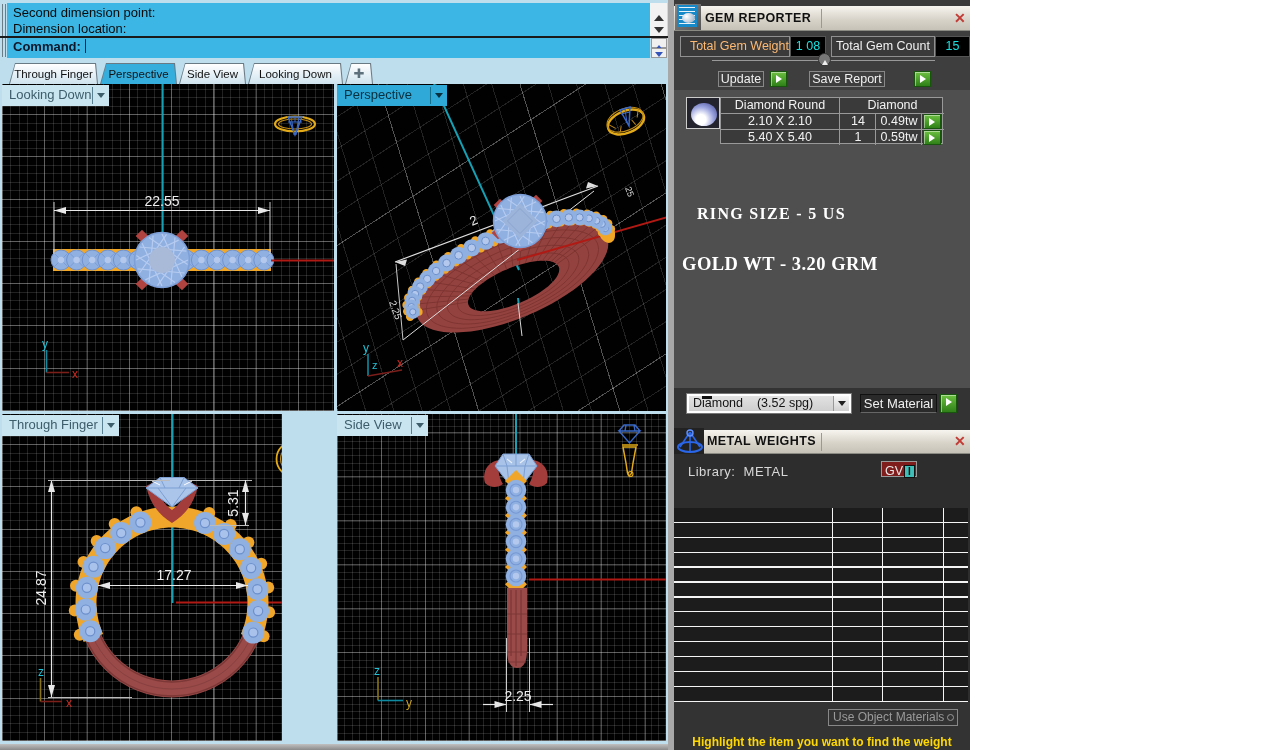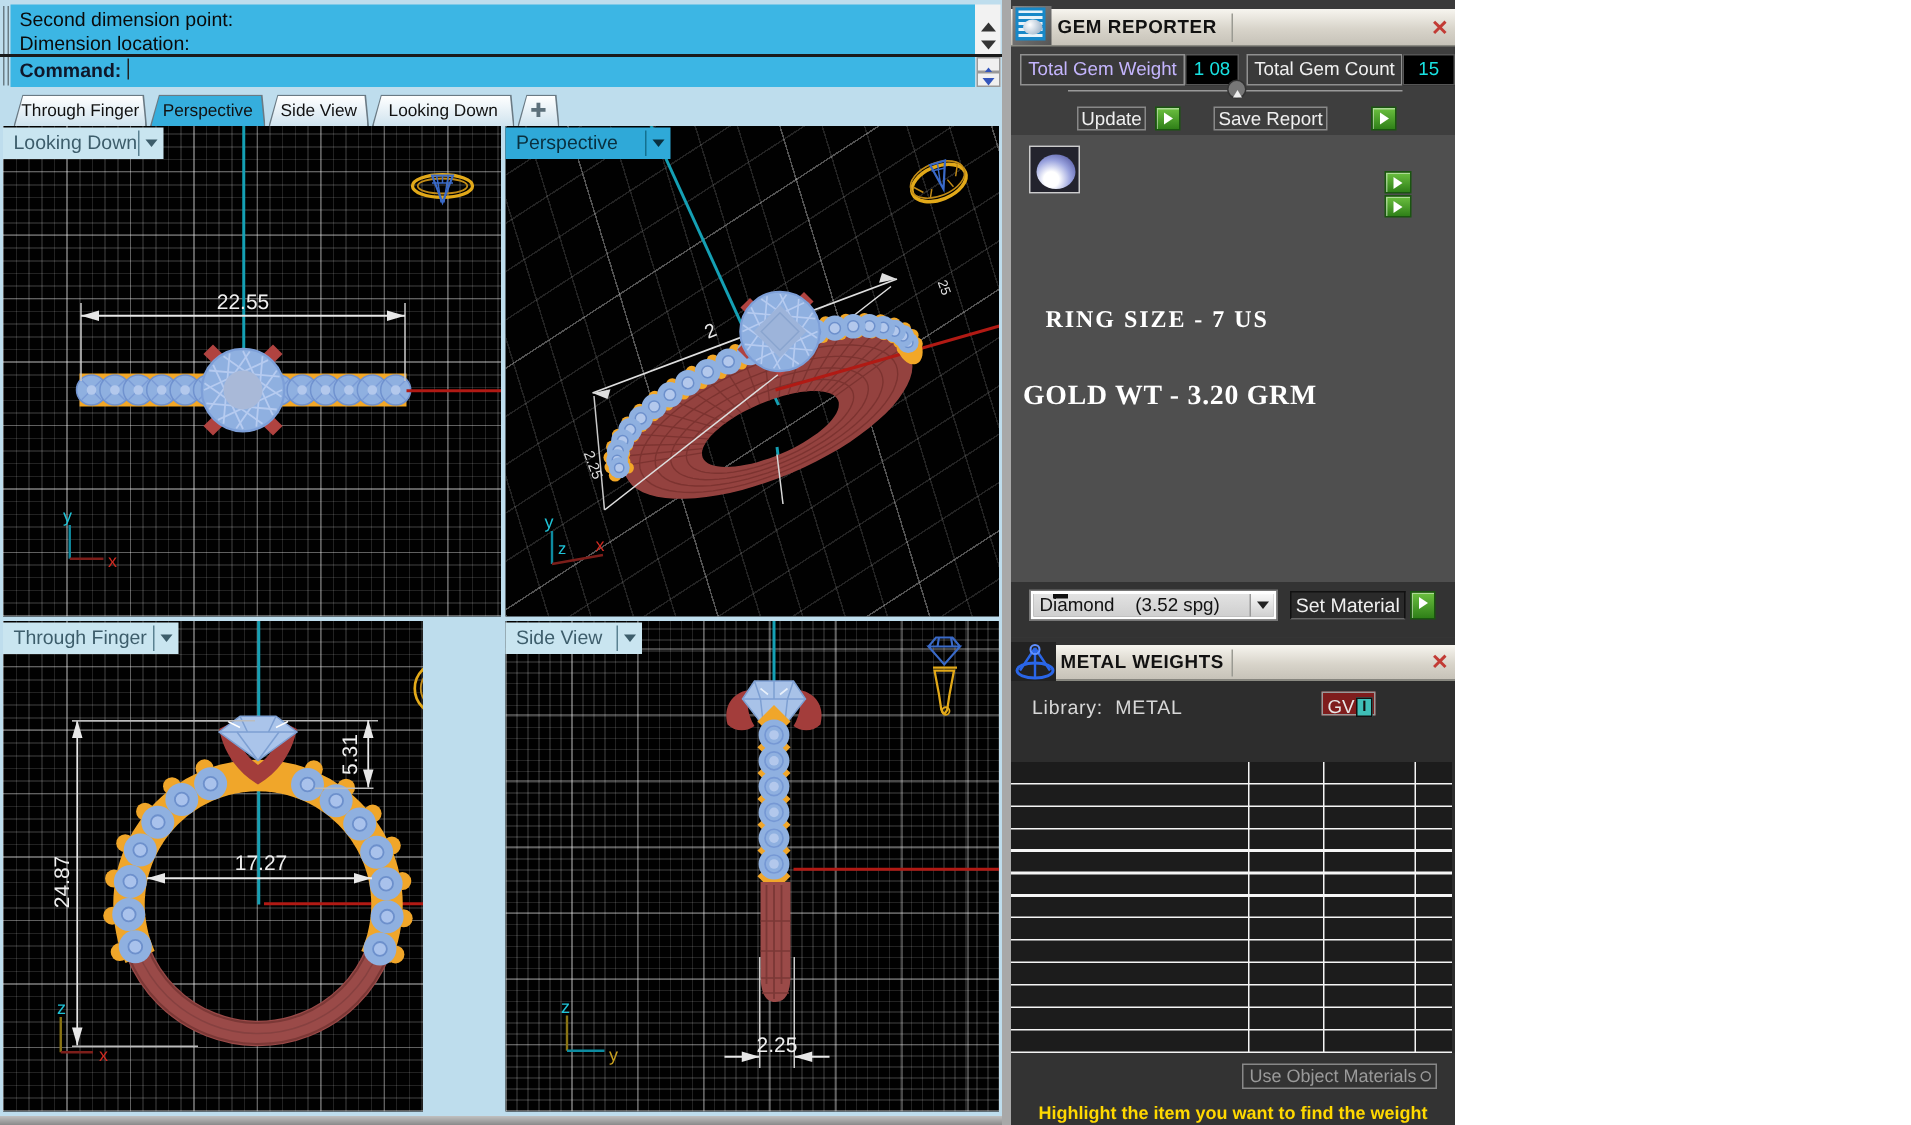--- a/index.html
+++ b/index.html
@@ -447,46 +447,58 @@
       <div class="abs" style="left:147px;top:3px;width:1px;height:19px;background:#9a9a92;"></div>
       <div style="position:absolute;left:31px;top:5px;font-size:12.5px;font-weight:bold;color:#111;letter-spacing:0.4px;">GEM REPORTER</div>
       <div style="position:absolute;left:280px;top:4px;font-size:14px;font-weight:bold;color:#c23b35;">✕</div>
     </div>
 <div class="abs" style="left:1px;top:4px;width:26px;height:26px;background:linear-gradient(135deg,#888,#555);">
       <div class="abs" style="left:2px;top:1px;width:20px;height:22px;background:#1788c8;">
         <div class="abs" style="left:2px;top:2px;width:16px;height:18px;background:repeating-linear-gradient(#fff 0 1.5px,transparent 1.5px 4px);opacity:0.9;"></div>
         <div class="abs" style="left:5px;top:8px;width:13px;height:10px;border-radius:50%;background:radial-gradient(circle at 35% 35%, #ffffff, #b8c8d8 60%, #8aa0b8);"></div>
       </div>
     </div>
-<div class="abs" style="left:6px;top:36px;width:110px;height:21px;background:#3a3a3a;border:1px solid #909090;color:#c4b5fd;font-size:12.5px;line-height:19px;text-align:center;">Total Gem Weight</div>
+<div class="abs" style="left:6px;top:36px;width:110px;height:21px;background:#3a3a3a;border:1px solid #909090;color:#fdba74;font-size:12.5px;line-height:19px;text-align:right;">Total Gem Weight</div>
 <div class="abs" style="left:116px;top:36px;width:36px;height:21px;background:#000;border:1px solid #555;color:#18e0e0;font-size:12.5px;line-height:19px;text-align:center;">1 08</div>
 <div class="abs" style="left:157px;top:36px;width:104px;height:21px;background:#3a3a3a;border:1px solid #909090;color:#f0f0f0;font-size:12.5px;line-height:19px;text-align:center;">Total Gem Count</div>
 <div class="abs" style="left:261px;top:36px;width:35px;height:21px;background:#000;border:1px solid #555;color:#18e0e0;font-size:12.5px;line-height:19px;text-align:center;">15</div>
 <div class="abs" style="left:38px;top:60px;width:223px;height:1px;background:#999;"></div>
 <div class="abs" style="left:144px;top:53px;width:13px;height:13px;border-radius:50%;background:#777;border:1px solid #333;">
       <div class="abs" style="left:2.5px;top:3px;width:0;height:0;border:3.5px solid transparent;border-bottom:5px solid #eee;"></div>
     </div>
 <div class="abs" style="left:44px;top:71px;width:46px;height:16px;border:1px solid #888;color:#f0f0f0;font-size:12.5px;line-height:14px;text-align:center;">Update</div>
 <div style="position:absolute;left:96px;top:71px;width:17px;height:16px;background:linear-gradient(#6cc040,#2f8018);border:1px solid #1a5510;box-shadow:inset 1px 1px 0 rgba(255,255,255,0.45);">
       <div style="position:absolute;left:5px;top:3px;width:0;height:0;border:4px solid transparent;border-left:6px solid #fff;"></div>
     </div>
 <div class="abs" style="left:135px;top:71px;width:76px;height:16px;border:1px solid #888;color:#f0f0f0;font-size:12.5px;line-height:14px;text-align:center;">Save Report</div>
 <div style="position:absolute;left:240px;top:71px;width:17px;height:16px;background:linear-gradient(#6cc040,#2f8018);border:1px solid #1a5510;box-shadow:inset 1px 1px 0 rgba(255,255,255,0.45);">
       <div style="position:absolute;left:5px;top:3px;width:0;height:0;border:4px solid transparent;border-left:6px solid #fff;"></div>
     </div>
 <div class="abs" style="left:0px;top:90px;width:296px;height:298px;background:#4f4f4f;">
       <div class="abs" style="left:12px;top:7px;width:34px;height:32px;background:#23232d;border:1px solid #ccc;"><ellipse-holder></ellipse-holder><div class="abs" style="left:4px;top:5px;width:26px;height:23px;border-radius:50%;background:radial-gradient(circle at 38% 72%, #ffffff 22%, #9aa3de 55%, #5a5fa8 85%, #3a3f78);"></div></div>
     </div>
+<div class="abs" style="left:46px;top:97px;width:223px;height:47px;border:1px solid #999;background:#3a3a3a;color:#f2f2f2;font-size:12.5px;">
+      <div class="abs" style="left:0;top:0;width:119px;height:15px;border-right:1px solid #999;text-align:center;line-height:15px;">Diamond Round</div>
+      <div class="abs" style="left:120px;top:0;width:103px;height:15px;text-align:center;line-height:15px;">Diamond</div>
+      <div class="abs" style="left:0;top:15px;width:223px;height:1px;background:#999;"></div>
+      <div class="abs" style="left:0;top:16px;width:119px;height:15px;border-right:1px solid #999;text-align:center;line-height:15px;">2.10 X 2.10</div>
+      <div class="abs" style="left:120px;top:16px;width:35px;height:15px;border-right:1px solid #999;text-align:center;line-height:15px;">14</div>
+      <div class="abs" style="left:156px;top:16px;width:45px;height:15px;border-right:1px solid #999;text-align:center;line-height:15px;">0.49tw</div>
+      <div class="abs" style="left:0;top:31px;width:223px;height:1px;background:#999;"></div>
+      <div class="abs" style="left:0;top:32px;width:119px;height:15px;border-right:1px solid #999;text-align:center;line-height:15px;">5.40 X 5.40</div>
+      <div class="abs" style="left:120px;top:32px;width:35px;height:15px;border-right:1px solid #999;text-align:center;line-height:15px;">1</div>
+      <div class="abs" style="left:156px;top:32px;width:45px;height:15px;border-right:1px solid #999;text-align:center;line-height:15px;">0.59tw</div>
+    </div>
 <div style="position:absolute;left:249px;top:114px;width:18px;height:15px;background:linear-gradient(#6cc040,#2f8018);border:1px solid #1a5510;box-shadow:inset 1px 1px 0 rgba(255,255,255,0.45);">
       <div style="position:absolute;left:5px;top:3px;width:0;height:0;border:4px solid transparent;border-left:6px solid #fff;"></div>
     </div>
 <div style="position:absolute;left:249px;top:130px;width:18px;height:15px;background:linear-gradient(#6cc040,#2f8018);border:1px solid #1a5510;box-shadow:inset 1px 1px 0 rgba(255,255,255,0.45);">
       <div style="position:absolute;left:5px;top:3px;width:0;height:0;border:4px solid transparent;border-left:6px solid #fff;"></div>
     </div>
-<div class="abs" style="left:23px;top:205px;color:#fff;font-family:'Liberation Serif',serif;font-weight:bold;font-size:16px;letter-spacing:1.3px;">RING SIZE - 7 US</div>
+<div class="abs" style="left:23px;top:205px;color:#fff;font-family:'Liberation Serif',serif;font-weight:bold;font-size:16px;letter-spacing:1.3px;">RING SIZE - 5 US</div>
 <div class="abs" style="left:8px;top:254px;color:#fff;font-family:'Liberation Serif',serif;font-weight:bold;font-size:18.5px;letter-spacing:0.5px;">GOLD WT - 3.20 GRM</div>
 <div class="abs" style="left:0;top:388px;width:296px;height:37px;background:#333333;"></div>
 <div class="abs" style="left:13px;top:394px;width:164px;height:19px;background:linear-gradient(#e2e2e2,#cfcfcf);border:2px solid #fff;outline:1px solid #777;">
       <div style="position:absolute;left:4px;top:0px;font-size:12.5px;color:#111;">Diamond&nbsp;&nbsp;&nbsp;&nbsp;(3.52 spg)</div>
       <div class="abs" style="left:13px;top:0px;width:10px;height:3px;background:#111;"></div>
       <div class="abs" style="right:0;top:0;width:16px;height:15px;background:linear-gradient(#f8f8f8,#d0d0d0);border-left:1px solid #999;">
         <div class="abs" style="left:3.5px;top:5px;width:0;height:0;border:4px solid transparent;border-top:5px solid #222;"></div>
       </div>
     </div>
 <div class="abs" style="left:186px;top:394px;width:77px;height:19px;background:#2a2a2a;border:1px solid #111;border-bottom-color:#666;color:#f0f0f0;font-size:13px;line-height:17px;text-align:center;">Set Material</div>

